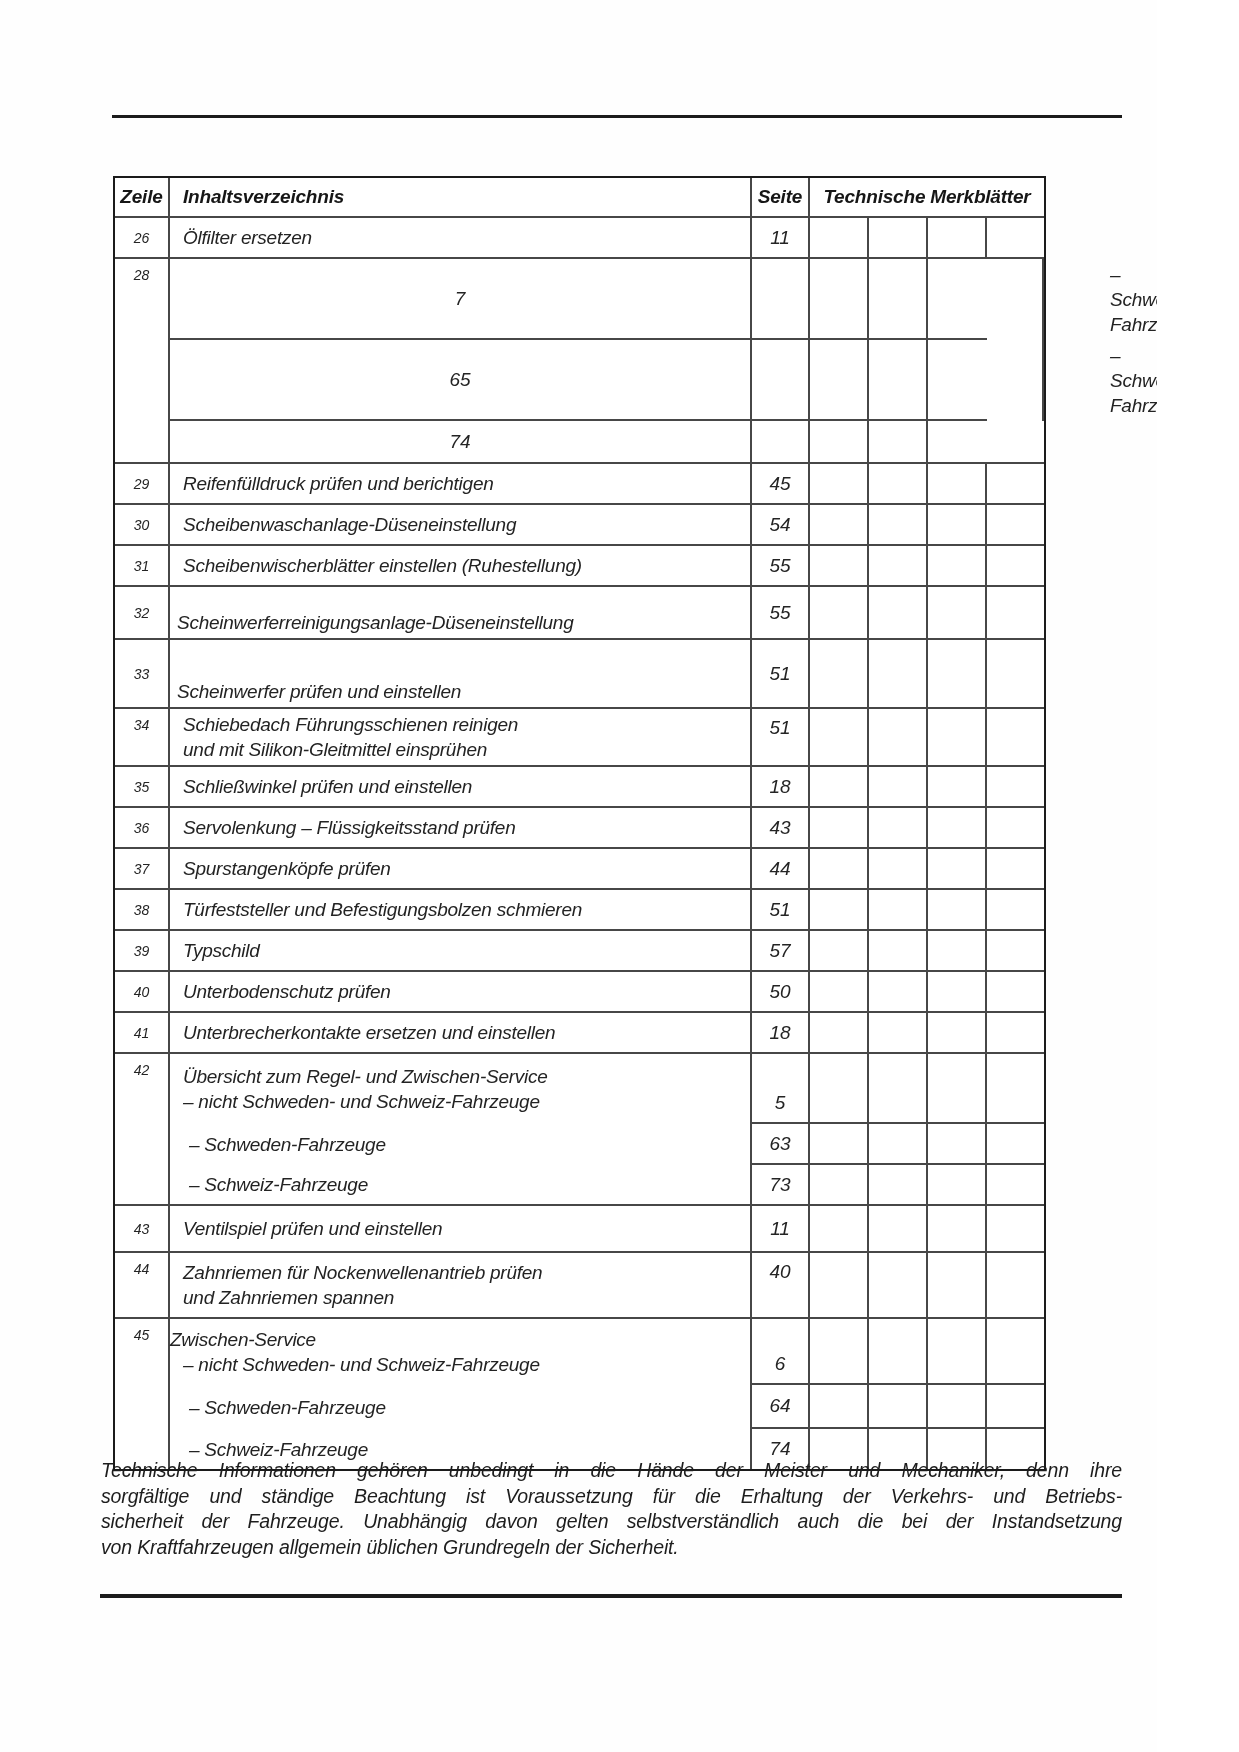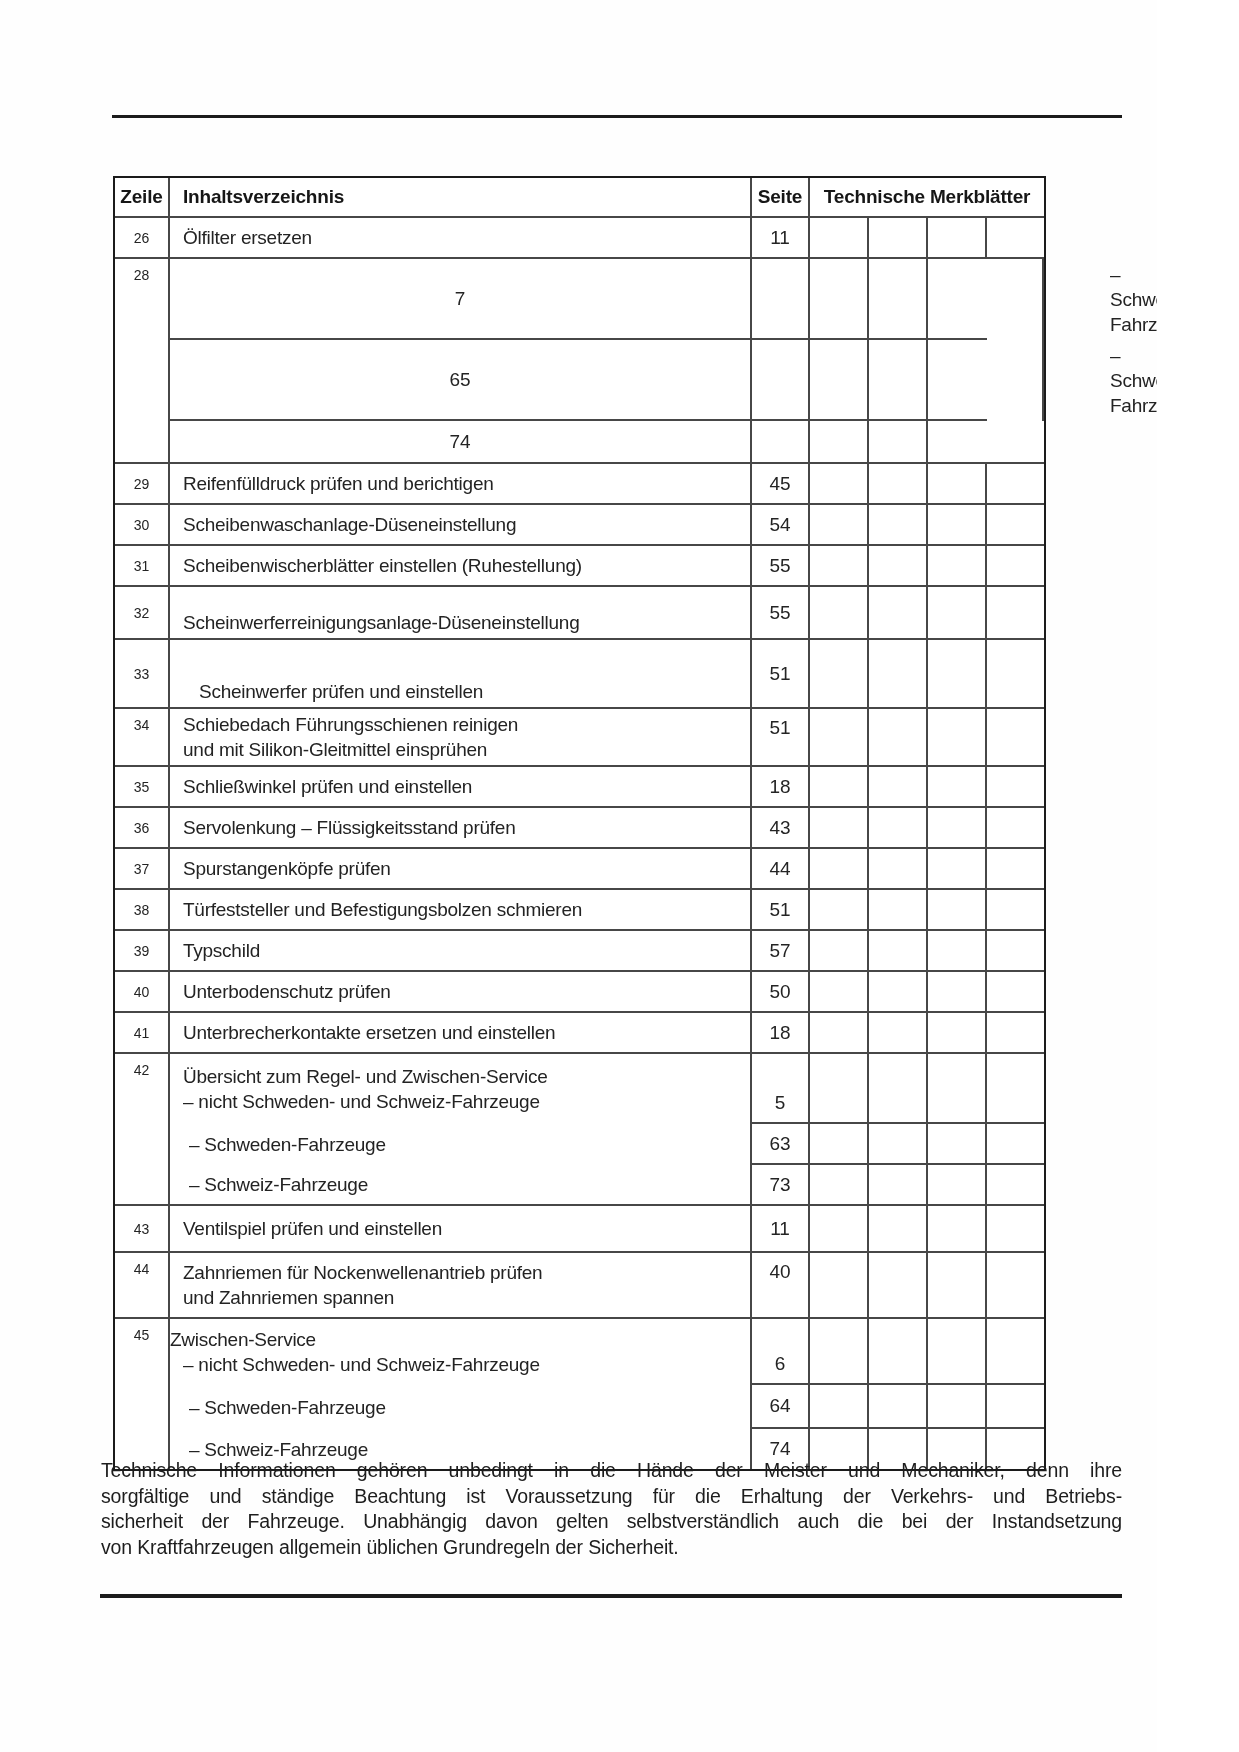--- a/index.html
+++ b/index.html
@@ -6,21 +6,21 @@
     --ln:#474747;          
     --outer:#1b1b1b;       
     --txt:#202020;
   }
   html,body{margin:0;padding:0;}
   body{
     width:1239px;height:1752px;background:#ffffff;
     font-family:"Liberation Sans","DejaVu Sans",sans-serif;
     color:var(--txt);
   }
-  .page{position:relative;width:1157px;height:1752px;background:#fefefe;overflow:hidden;}
+  .page{position:relative;width:1157px;height:1752px;background:#fefefe;overflow:hidden;font-style:italic;}
 
   .rule{position:absolute;background:var(--outer);}
   .rule.top{left:112px;top:115px;width:1010px;height:3px;}
   .rule.bottom{left:100px;top:1594px;width:1022px;height:4px;}
 
   
   .toc{position:absolute;left:113px;top:176px;width:933px;border:2px solid var(--outer);background:#fff;box-sizing:border-box;}
   .thead,.trow{display:grid;grid-template-columns:55px 582px 58px 59px 59px 59px 57px;}
   .thead{border-bottom:2px solid var(--ln);}
   .trow{border-bottom:2px solid var(--ln);}
@@ -132,32 +132,32 @@
         </div>
         <div class="sc c" style="min-height: 39px;">55</div>
         <div class="mc c"></div>
         <div class="mc c"></div>
         <div class="mc c"></div>
         <div class="mc c norb"></div>
       </div>
       <div class="trow">
         <div class="zc c" style="grid-row: 1 / span 1;">32</div>
         <div class="ic c" style="min-height: 39px;">
-          <div class="ln" style="padding-left: 13px; margin-top: 20px;">Scheinwerferreinigungsanlage-Düseneinstellung</div>
+          <div class="ln" style="padding-left: 7px; margin-top: 20px;">Scheinwerferreinigungsanlage-Düseneinstellung</div>
         </div>
         <div class="sc c" style="min-height: 39px;">55</div>
         <div class="mc c"></div>
         <div class="mc c"></div>
         <div class="mc c"></div>
         <div class="mc c norb"></div>
       </div>
       <div class="trow">
         <div class="zc c" style="grid-row: 1 / span 1;">33</div>
         <div class="ic c" style="min-height: 39px;">
-          <div class="ln" style="padding-left: 29px; margin-top: 36px;">Scheinwerfer prüfen und einstellen</div>
+          <div class="ln" style="padding-left: 7px; margin-top: 36px;">Scheinwerfer prüfen und einstellen</div>
         </div>
         <div class="sc c" style="min-height: 39px;">51</div>
         <div class="mc c"></div>
         <div class="mc c"></div>
         <div class="mc c"></div>
         <div class="mc c norb"></div>
       </div>
       <div class="trow">
         <div class="zc c top" style="grid-row: 1 / span 1;">34</div>
         <div class="ic c" style="min-height: 56px;">

